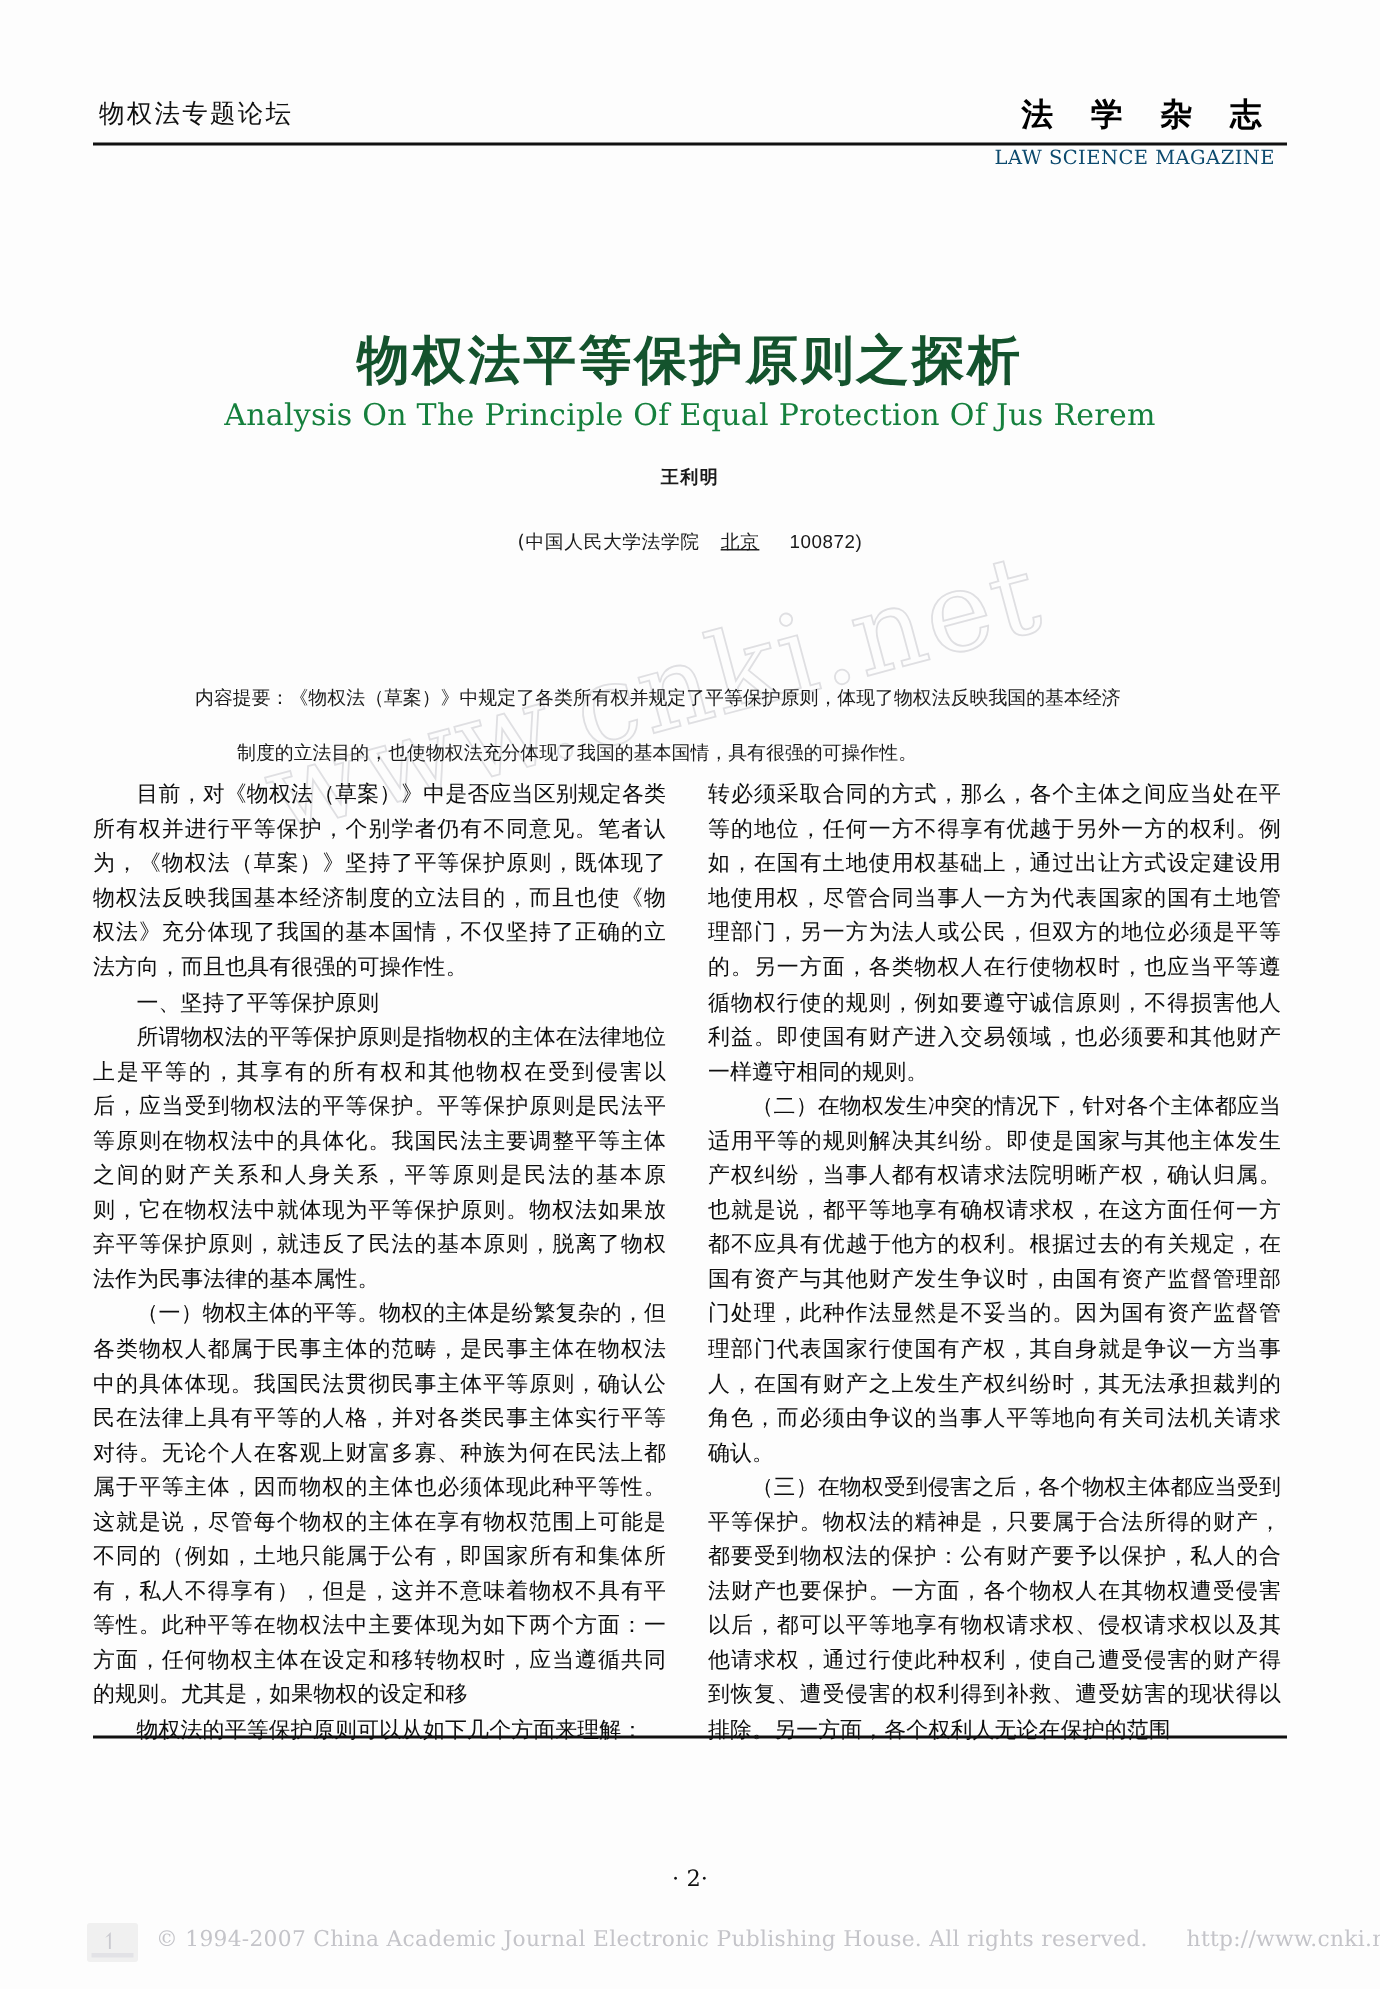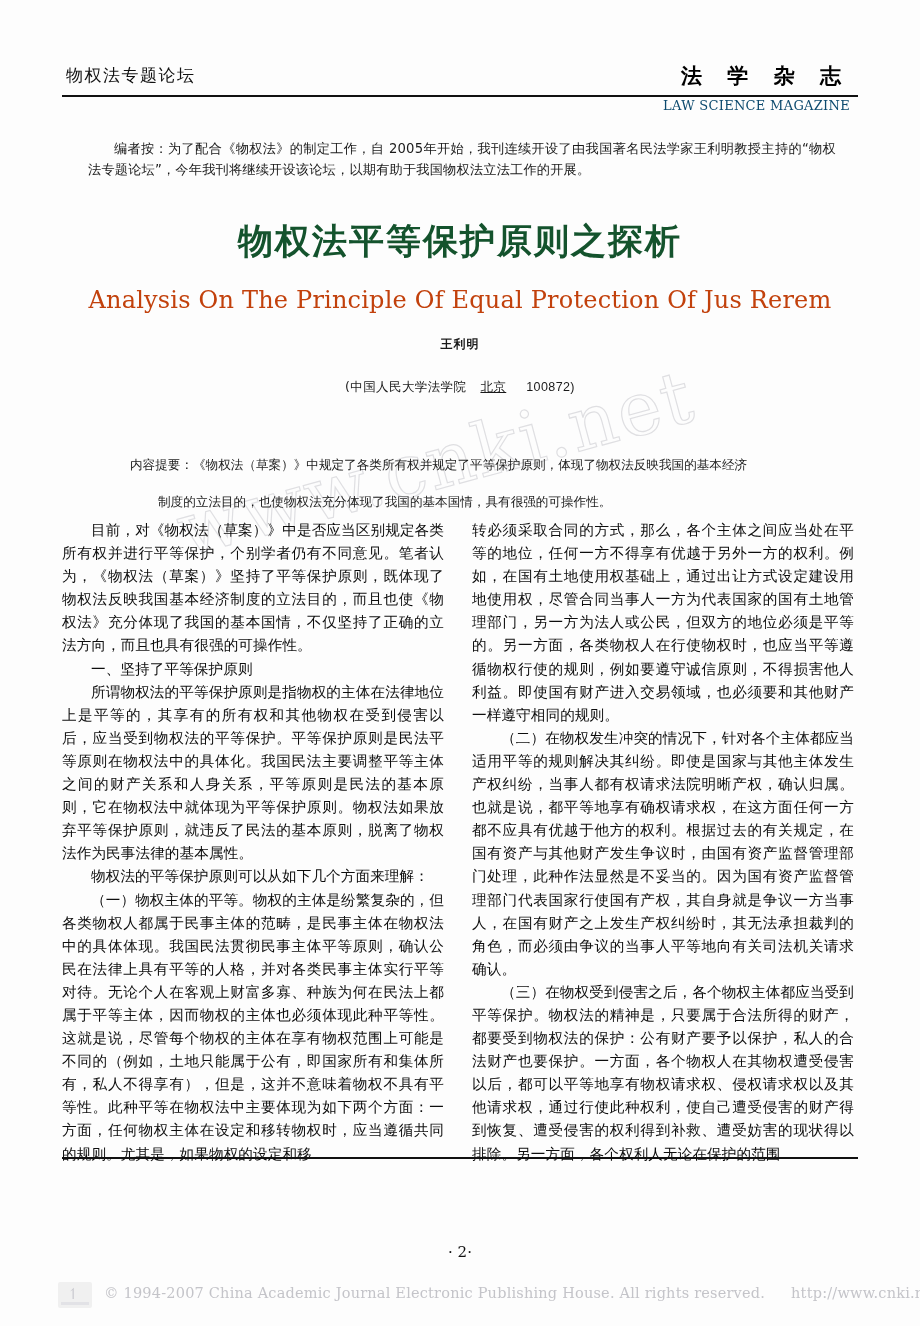--- a/index.html
+++ b/index.html
@@ -115,25 +115,25 @@
     z-index: 2;
   }
   .title-cn {
     font-size: 35px;
     font-weight: 700;
     letter-spacing: 2px;
     line-height: 46px;
     color: #14532d;
   }
   .title-en {
-    margin-top: 22px;
-    font-family: "DejaVu Serif", "Liberation Serif", serif;
-    font-size: 24px;
+    margin-top: 0;
+    font-family: "DejaVu Serif", "Liberation Serif", serif;
+    font-size: 20px;
     letter-spacing: 0.2px;
-    color: #c2410c;
+    color: #15803d;
   }
   .author {
     margin-top: 22px;
     font-size: 12px;
     font-weight: 600;
     letter-spacing: 1px;
   }
   .affiliation {
     margin-top: 26px;
     font-size: 12.5px;
@@ -285,43 +285,42 @@
     <span>www.cnki.net</span>
   </div>
 
   <div class="masthead">
     <div class="forum-name">物权法专题论坛</div>
     <div class="journal-cn">法 学 杂 志</div>
     <div class="rule-top"></div>
     <div class="journal-en">LAW  SCIENCE MAGAZINE</div>
   </div>
 
-  <div class="editor-note">编者按：为了配合《物权法》的制定工作，自 2005年开始，我刊连续开设了由我国著名民法学家王利明教授主持的“物权法专题论坛”，今年我刊将继续开设该论坛，以期有助于我国物权法立法工作的开展。</div>
 
   <div class="title-block">
     <div class="title-cn">物权法平等保护原则之探析</div>
     <div class="title-en">Analysis On The Principle Of Equal Protection Of Jus Rerem</div>
     <div class="author">王利明</div>
     <div class="affiliation">
       <span>(中国人民大学法学院</span><span class="city">北京</span><span class="zip">100872)</span>
     </div>
   </div>
 
   <div class="abstract">
     <div class="abstract-body">内容提要：《物权法（草案）》中规定了各类所有权并规定了平等保护原则，体现了物权法反映我国的基本经济</div>
     <div class="abstract-body abstract-line2">制度的立法目的，也使物权法充分体现了我国的基本国情，具有很强的可操作性。</div>
   </div>
 
   <div class="columns">
     <div class="col">
       <p>目前，对《物权法（草案）》中是否应当区别规定各类所有权并进行平等保护，个别学者仍有不同意见。笔者认为，《物权法（草案）》坚持了平等保护原则，既体现了物权法反映我国基本经济制度的立法目的，而且也使《物权法》充分体现了我国的基本国情，不仅坚持了正确的立法方向，而且也具有很强的可操作性。</p>
       <p class="sec-head">一、坚持了平等保护原则</p>
       <p>所谓物权法的平等保护原则是指物权的主体在法律地位上是平等的，其享有的所有权和其他物权在受到侵害以后，应当受到物权法的平等保护。平等保护原则是民法平等原则在物权法中的具体化。我国民法主要调整平等主体之间的财产关系和人身关系，平等原则是民法的基本原则，它在物权法中就体现为平等保护原则。物权法如果放弃平等保护原则，就违反了民法的基本原则，脱离了物权法作为民事法律的基本属性。</p>
+      <p>（一）物权主体的平等。物权的主体是纷繁复杂的，但各类物权人都属于民事主体的范畴，是民事主体在物权法中的具体体现。我国民法贯彻民事主体平等原则，确认公民在法律上具有平等的人格，并对各类民事主体实行平等对待。无论个人在客观上财富多寡、种族为何在民法上都属于平等主体，因而物权的主体也必须体现此种平等性。这就是说，尽管每个物权的主体在享有物权范围上可能是不同的（例如，土地只能属于公有，即国家所有和集体所有，私人不得享有），但是，这并不意味着物权不具有平等性。此种平等在物权法中主要体现为如下两个方面：一方面，任何物权主体在设定和移转物权时，应当遵循共同的规则。尤其是，如果物权的设定和移</p>
       <p>物权法的平等保护原则可以从如下几个方面来理解：</p>
-      <p>（一）物权主体的平等。物权的主体是纷繁复杂的，但各类物权人都属于民事主体的范畴，是民事主体在物权法中的具体体现。我国民法贯彻民事主体平等原则，确认公民在法律上具有平等的人格，并对各类民事主体实行平等对待。无论个人在客观上财富多寡、种族为何在民法上都属于平等主体，因而物权的主体也必须体现此种平等性。这就是说，尽管每个物权的主体在享有物权范围上可能是不同的（例如，土地只能属于公有，即国家所有和集体所有，私人不得享有），但是，这并不意味着物权不具有平等性。此种平等在物权法中主要体现为如下两个方面：一方面，任何物权主体在设定和移转物权时，应当遵循共同的规则。尤其是，如果物权的设定和移</p>
     </div>
     <div class="col">
       <p class="no-indent">转必须采取合同的方式，那么，各个主体之间应当处在平等的地位，任何一方不得享有优越于另外一方的权利。例如，在国有土地使用权基础上，通过出让方式设定建设用地使用权，尽管合同当事人一方为代表国家的国有土地管理部门，另一方为法人或公民，但双方的地位必须是平等的。另一方面，各类物权人在行使物权时，也应当平等遵循物权行使的规则，例如要遵守诚信原则，不得损害他人利益。即使国有财产进入交易领域，也必须要和其他财产一样遵守相同的规则。</p>
       <p>（二）在物权发生冲突的情况下，针对各个主体都应当适用平等的规则解决其纠纷。即使是国家与其他主体发生产权纠纷，当事人都有权请求法院明晰产权，确认归属。也就是说，都平等地享有确权请求权，在这方面任何一方都不应具有优越于他方的权利。根据过去的有关规定，在国有资产与其他财产发生争议时，由国有资产监督管理部门处理，此种作法显然是不妥当的。因为国有资产监督管理部门代表国家行使国有产权，其自身就是争议一方当事人，在国有财产之上发生产权纠纷时，其无法承担裁判的角色，而必须由争议的当事人平等地向有关司法机关请求确认。</p>
       <p>（三）在物权受到侵害之后，各个物权主体都应当受到平等保护。物权法的精神是，只要属于合法所得的财产，都要受到物权法的保护：公有财产要予以保护，私人的合法财产也要保护。一方面，各个物权人在其物权遭受侵害以后，都可以平等地享有物权请求权、侵权请求权以及其他请求权，通过行使此种权利，使自己遭受侵害的财产得到恢复、遭受侵害的权利得到补救、遭受妨害的现状得以排除。另一方面，各个权利人无论在保护的范围</p>
     </div>
   </div>
 
   <div class="footnote-rule"></div>
 

